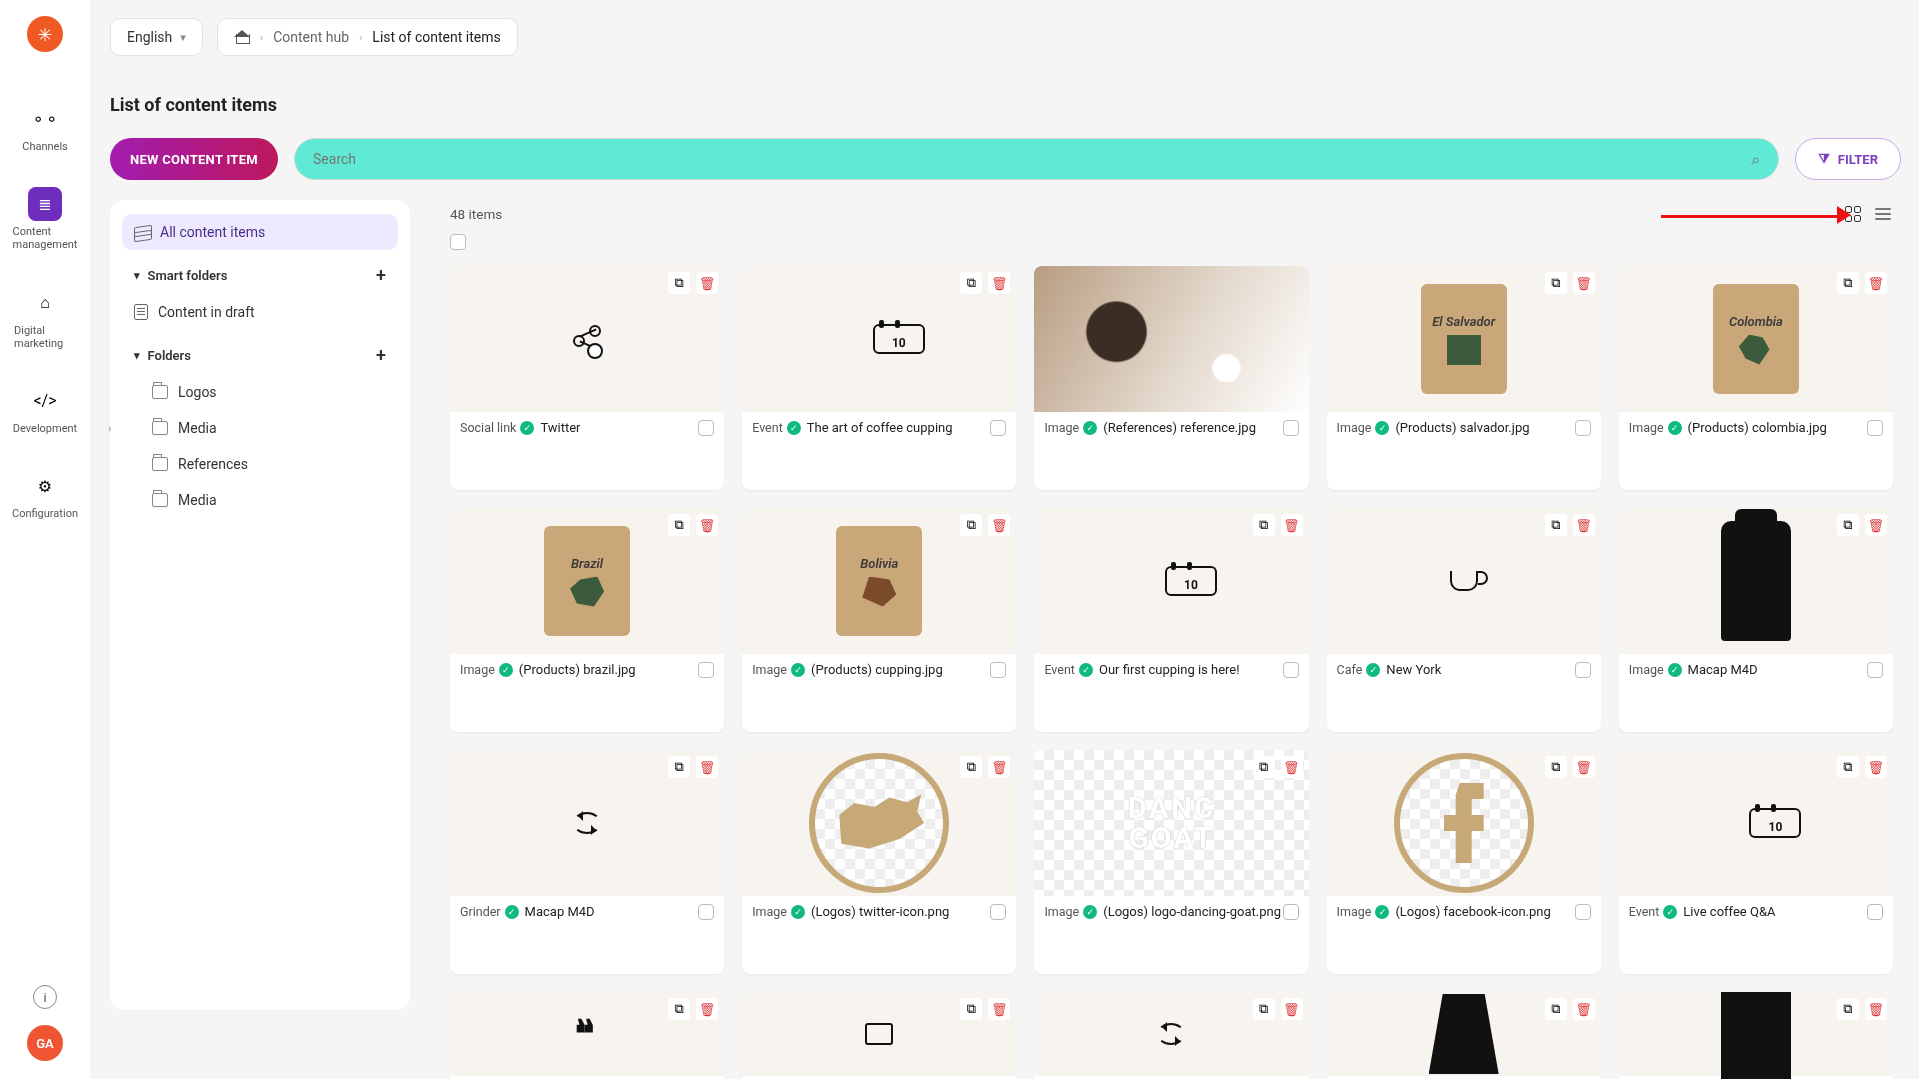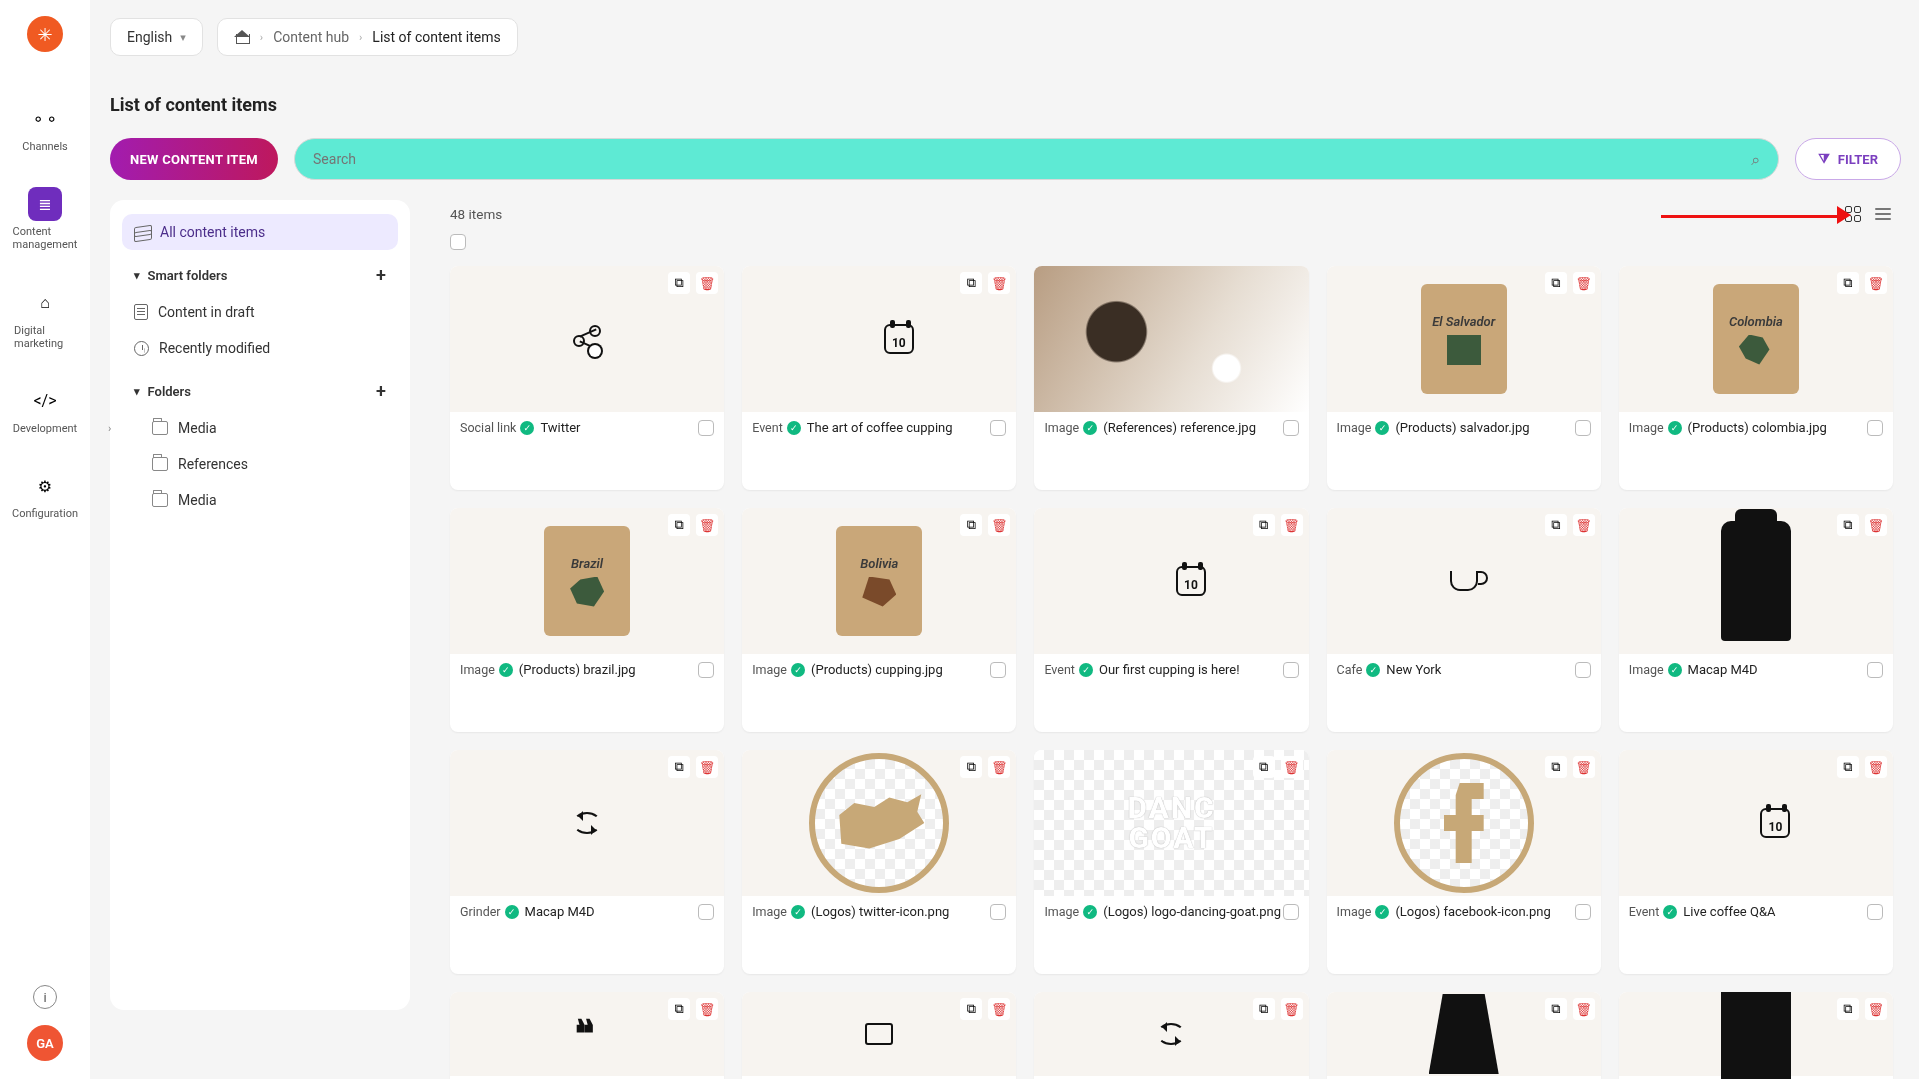--- a/index.html
+++ b/index.html
@@ -82,21 +82,21 @@
   .circle-crop { width:140px;height:140px;border-radius:50%;overflow:hidden;display:flex;align-items:center;justify-content:center;border:6px solid #c7a877;}
   .grinder-photo{width:70px;height:120px;background:#111;border-radius:10px 10px 4px 4px;position:relative;}
   .grinder-photo::before{content:'';position:absolute;top:-12px;left:20%;width:60%;height:14px;background:#111;border-radius:6px 6px 0 0;}
   .brewer-photo{width:70px;height:80px;background:#111;clip-path:polygon(20% 0,80% 0,100% 100%,0 100%);}
   .ico-share { width:28px;height:28px; position:relative;}
   .ico-share::before,.ico-share::after{content:'';position:absolute;width:8px;height:8px;border:2px solid #111;border-radius:50%;}
   .ico-share::before{left:0;top:10px;}
   .ico-share::after{right:0;top:0;box-shadow:0 20px 0 -0px #fff,0 20px 0 2px #111;}
   .ico-share .ln{position:absolute;width:18px;height:2px;background:#111;left:6px;top:7px;transform:rotate(-24deg);}
   .ico-share .ln2{position:absolute;width:18px;height:2px;background:#111;left:6px;top:19px;transform:rotate(24deg);}
-  .ico-cal { width:30px;height:30px;border:2.5px solid #111;border-radius:6px;display:flex;align-items:flex-end;justify-content:center;padding-bottom:2px;font-size:12px;font-weight:700;color:#111;position:relative;margin-left:39px;}
+  .ico-cal { width:52px;height:30px;border:2.5px solid #111;border-radius:6px;display:flex;align-items:flex-end;justify-content:center;padding-bottom:2px;font-size:12px;font-weight:700;color:#111;position:relative;margin-left:39px;}
   .ico-cal::before{content:'';position:absolute;top:-6px;left:4px;width:5px;height:8px;background:#111;border-radius:2px;box-shadow:16px 0 0 #111;}
   .ico-cup { width:28px;height:20px;border:2.5px solid #111;border-top:none;border-radius:0 0 10px 10px;position:relative;}
   .ico-cup::after{content:'';position:absolute;right:-12px;top:0;width:8px;height:10px;border:2.5px solid #111;border-left:none;border-radius:0 8px 8px 0;}
   .ico-sync { width:28px;height:22px;border:2.5px solid #111;border-radius:50%;border-left-color:transparent;border-right-color:transparent;position:relative;}
   .ico-sync::before{content:'';position:absolute;left:-2px;top:-3px;border:5px solid transparent;border-right-color:#111;}
   .ico-sync::after{content:'';position:absolute;right:-2px;bottom:-3px;border:5px solid transparent;border-left-color:#111;}
   .ico-quote { font-size:38px; font-weight:700; letter-spacing:-4px; color:#111; transform: scaleX(-1); }
   .ico-rect { width:28px;height:22px;border:2.5px solid #111;border-radius:3px;}
   .ico-home { width:16px; height:14px; position:relative; }
   .ico-home::before{content:'';position:absolute;bottom:0;left:2px;width:12px;height:9px;border:1.3px solid #555;border-top:none;}
@@ -184,31 +184,31 @@
     <span class="left">
         <span style="font-size:11px;">▾</span>
         <span>Smart folders</span>
       </span>
     <span class="plus">+</span>
   </div>
   <div class="sp-row">
     <span class="ico-draft"></span>
     <span>Content in draft</span>
   </div>
-  <div class="sp-row">
-    <span class="ico-clock"></span>
-    <span>Recently modified</span>
-  </div>
   <div class="sp-section">
     <span class="left">
         <span style="font-size:11px;">▾</span>
         <span>Folders</span>
       </span>
     <span class="plus">+</span>
   </div>
+  <div class="sp-row sp-sub">
+      <span class="folder-icon"></span>
+      <span>Logos</span>
+    </div>
   <div class="sp-row sp-sub" style="position:relative;">
       <span style="position:absolute;left:-14px;font-size:11px;color:#888;">›</span>
       <span class="folder-icon"></span>
       <span>Media</span>
     </div>
   <div class="sp-row sp-sub">
       <span class="folder-icon"></span>
       <span>References</span>
     </div>
   <div class="sp-row sp-sub">

